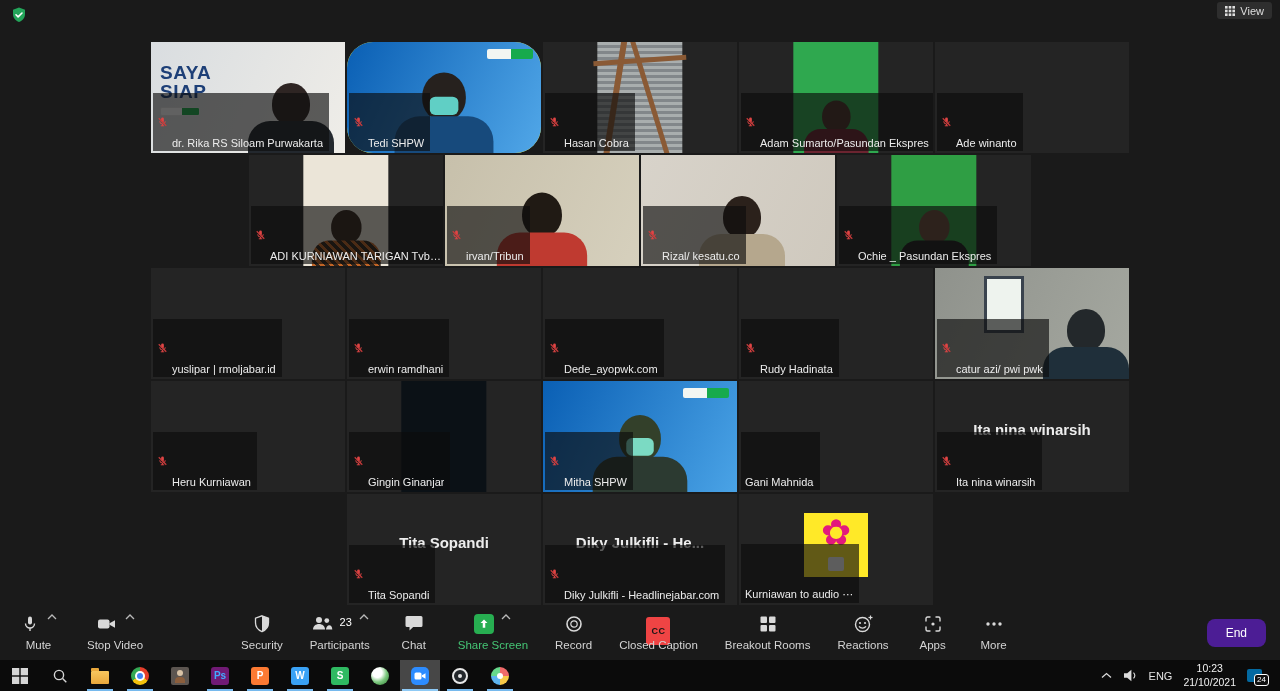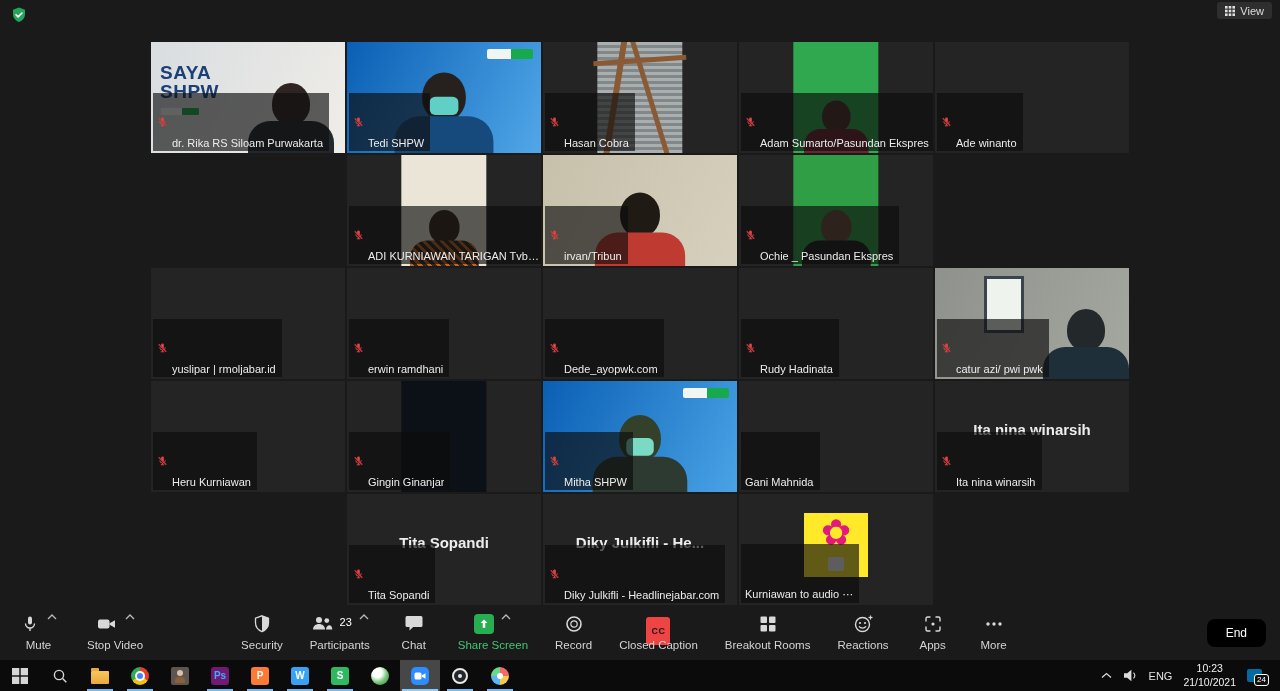--- a/index.html
+++ b/index.html
@@ -13,21 +13,21 @@
   .view-btn{
     position:absolute;top:2px;right:8px;height:17px;display:flex;align-items:center;gap:5px;
     background:#2e2e2e;border-radius:3px;padding:0 8px;color:#dedede;font-size:11px;cursor:default;
   }
   
   .grid{position:absolute;top:42px;left:0;right:0;}
   .vrow{display:flex;justify-content:center;gap:2px;margin-bottom:2px;}
   .tile{
     position:relative;width:194px;height:111px;background:#242424;overflow:hidden;flex:0 0 auto;
   }
-  .tile.active{outline:2px solid #dfe23e;outline-offset:-2px;}
+  .tile.active{outline:2px solid #dfe23e;outline-offset:-2px;border-radius:26px;}
   .vfill{position:absolute;inset:0;}
   .vstrip{position:absolute;top:0;bottom:0;left:50%;transform:translateX(-50%);width:44%;}
   .vstrip.corrugated{background:repeating-linear-gradient(180deg,#a9aeae 0 3px,#82878a 3px 6px);}
   .beam{position:absolute;background:#8a5a35;}
   .beam.b1{left:18%;top:-6px;bottom:-6px;width:6px;transform:rotate(9deg);}
   .beam.b2{left:58%;top:-8px;bottom:-8px;width:5px;transform:rotate(-17deg);}
   .beam.b3{left:-4px;right:-4px;top:14%;height:5px;transform:rotate(-4deg);}
   .sil{position:absolute;bottom:0;width:110px;height:86px;transform-origin:bottom center;pointer-events:none;}
   .sil .head{position:absolute;left:50%;transform:translateX(-50%);bottom:28px;width:38px;height:42px;border-radius:50% 50% 46% 46%;}
   .sil .torso{position:absolute;left:50%;transform:translateX(-50%);bottom:0;width:86px;height:32px;border-radius:22px 22px 0 0;}
@@ -55,21 +55,21 @@
   .tb-left{display:flex;gap:30px;margin-left:6px;}
   .tb-center{display:flex;gap:27px;margin:0 auto;}
   .tb-item{display:flex;flex-direction:column;align-items:center;gap:3px;cursor:default;min-width:34px;}
   .tb-iconrow{display:flex;align-items:flex-start;gap:7px;height:22px;}
   .tb-label{font-size:11.5px;color:#d4d4d4;white-space:nowrap;}
   .tb-label.green{color:#45c575;}
   .pcount{font-size:11px;color:#fff;margin-top:2px;}
   .share-box{width:20px;height:20px;border-radius:4px;background:#27ae51;display:flex;align-items:center;justify-content:center;}
   .cc-box{width:24px;height:28px;border-radius:3px;background:#ef4444;color:#161616;font-weight:700;font-size:9px;
     display:flex;align-items:center;justify-content:center;margin-top:3px;letter-spacing:.5px;}
-  .end-btn{margin-left:auto;background:#000000;color:#fff;border:none;border-radius:8px;
+  .end-btn{margin-left:auto;background:#4c1d95;color:#fff;border:none;border-radius:8px;
     padding:7px 19px;font-size:12px;font-family:"Liberation Sans",sans-serif;cursor:default;}
   
   .taskbar{position:absolute;left:0;right:0;bottom:0;height:31px;background:#0b0b0b;display:flex;align-items:center;}
   .tb-apps{display:flex;height:100%;}
   .tb-app{position:relative;width:40px;height:31px;display:flex;align-items:center;justify-content:center;}
   .tb-app.open::after{content:'';position:absolute;bottom:0;left:7px;right:7px;height:2px;background:#76b9ed;}
   .tb-app.active{background:#474747;}
   .tb-app.active::after{left:2px;right:2px;background:#8fcaf5;}
   .sq18{width:18px;height:18px;border-radius:3px;display:flex;align-items:center;justify-content:center;font-weight:700;font-size:10px;}
   .folder{position:relative;width:18px;height:13px;background:linear-gradient(#f7c65e,#e9a83c);border-radius:1px;margin-top:3px;}
@@ -124,21 +124,21 @@
 <div class="grid">
     <div class="vrow">
       <div class="tile">
         <div class="vfill" style="background: linear-gradient(115deg, rgb(217, 221, 224), rgb(239, 237, 232));">
           <div class="sil" style="left: 72%; transform: translateX(-50%) scale(1);">
             <div class="head" style="background: rgb(46, 37, 35);"></div>
             <div class="torso" style="background: rgb(35, 40, 46);"></div>
           </div>
           <div class="overlay-text" style="color: rgb(29, 63, 119);">
             <div>SAYA</div>
-            <div>SHPW</div>
+            <div>SIAP</div>
             <div class="mini-pill"></div>
           </div>
         </div>
         <div class="nameplate">
           <svg class="micmute" width="11" height="12" viewBox="0 0 16 16">
             <rect x="6" y="1.5" width="4" height="7" rx="2" fill="#e04545"></rect>
             <path d="M4 7a4 4 0 0 0 8 0" fill="none" stroke="#e04545" stroke-width="1.4"></path>
             <line x1="8" y1="11" x2="8" y2="13.5" stroke="#e04545" stroke-width="1.4"></line>
             <line x1="5.5" y1="13.5" x2="10.5" y2="13.5" stroke="#e04545" stroke-width="1.4"></line>
             <line x1="2.5" y1="2.5" x2="13.5" y2="13.5" stroke="#c93a3a" stroke-width="1.7"></line>
@@ -242,20 +242,38 @@
         </div>
         <div class="nameplate">
           <svg class="micmute" width="11" height="12" viewBox="0 0 16 16">
             <rect x="6" y="1.5" width="4" height="7" rx="2" fill="#e04545"></rect>
             <path d="M4 7a4 4 0 0 0 8 0" fill="none" stroke="#e04545" stroke-width="1.4"></path>
             <line x1="8" y1="11" x2="8" y2="13.5" stroke="#e04545" stroke-width="1.4"></line>
             <line x1="5.5" y1="13.5" x2="10.5" y2="13.5" stroke="#e04545" stroke-width="1.4"></line>
             <line x1="2.5" y1="2.5" x2="13.5" y2="13.5" stroke="#c93a3a" stroke-width="1.7"></line>
           </svg>
           <span class="pname">irvan/Tribun</span>
+        </div>
+      </div>
+      <div class="tile">
+        <div class="vfill" style="background: linear-gradient(115deg, rgb(216, 211, 202), rgb(207, 201, 190));">
+          <div class="sil" style="left: 52%; transform: translateX(-50%) scale(1);">
+            <div class="head" style="background: rgb(43, 33, 27);"></div>
+            <div class="torso" style="background: rgb(181, 167, 141);"></div>
+          </div>
+        </div>
+        <div class="nameplate">
+          <svg class="micmute" width="11" height="12" viewBox="0 0 16 16">
+            <rect x="6" y="1.5" width="4" height="7" rx="2" fill="#e04545"></rect>
+            <path d="M4 7a4 4 0 0 0 8 0" fill="none" stroke="#e04545" stroke-width="1.4"></path>
+            <line x1="8" y1="11" x2="8" y2="13.5" stroke="#e04545" stroke-width="1.4"></line>
+            <line x1="5.5" y1="13.5" x2="10.5" y2="13.5" stroke="#e04545" stroke-width="1.4"></line>
+            <line x1="2.5" y1="2.5" x2="13.5" y2="13.5" stroke="#c93a3a" stroke-width="1.7"></line>
+          </svg>
+          <span class="pname">Rizal/ kesatu.co</span>
         </div>
       </div>
       <div class="tile">
         <div class="vstrip" style="background: rgb(47, 158, 68);">
           <div class="sil" style="left: 50%; transform: translateX(-50%) scale(0.8);">
             <div class="head" style="background: rgb(107, 76, 58);"></div>
             <div class="torso" style="background: rgb(29, 29, 29);"></div>
           </div>
         </div>
         <div class="nameplate">

